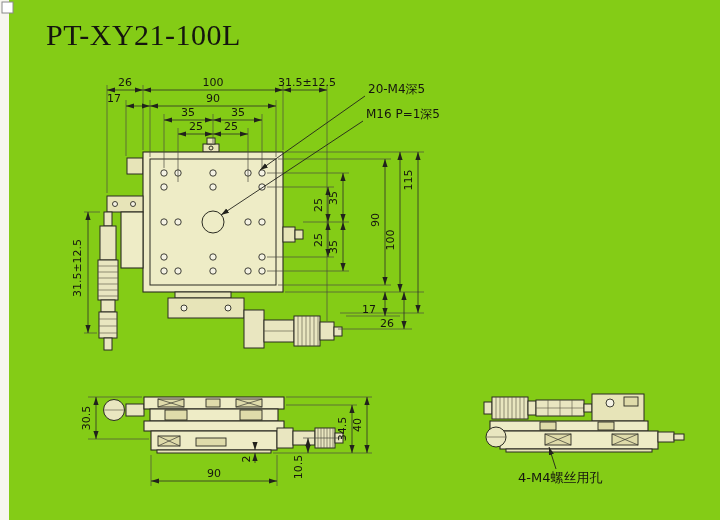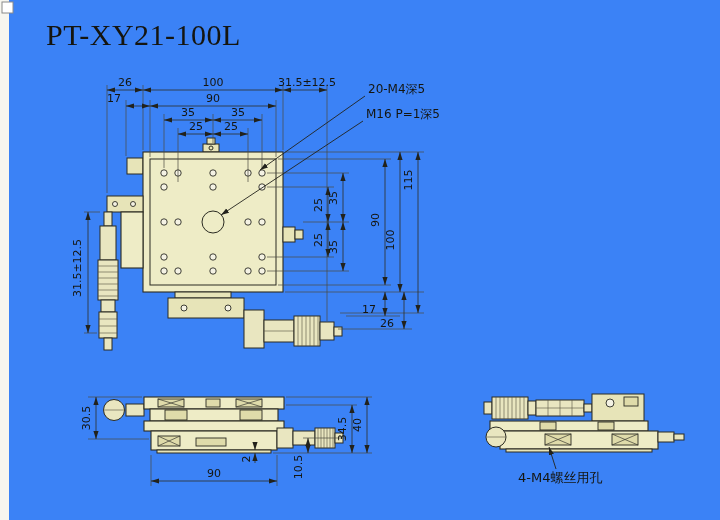--- a/index.html
+++ b/index.html
@@ -1,16 +1,16 @@
 <!DOCTYPE html>
 <html><head>
 <meta charset="utf-8">
 <style>
   html,body{margin:0;padding:0;background:#f1efe8;}
-  .stage{position:relative;width:720px;height:520px;background:#3b82f6;overflow:hidden;}
+  .stage{position:relative;width:720px;height:520px;background:#84cc16;overflow:hidden;}
   svg{display:block;}
   .body{fill:#eeecc6;stroke:#2b2b22;stroke-width:1.1;}
   .body2{fill:#e7e4b8;stroke:#2b2b22;stroke-width:1;}
   .metal{fill:#e9e6c0;stroke:#2b2b22;stroke-width:1;}
   .detail{fill:#dfdbaa;stroke:#2b2b22;stroke-width:.9;}
   .noFill{fill:none;stroke:#2b2b22;stroke-width:1;}
   .hole{fill:#f4f2e4;stroke:#2b2b22;stroke-width:.9;}
   .extline{stroke:#4a4a40;stroke-width:.7;fill:none;}
   .dim{stroke:#2e2e26;stroke-width:.8;fill:none;}
   .knurl{stroke:#55523d;stroke-width:.6;fill:none;}

